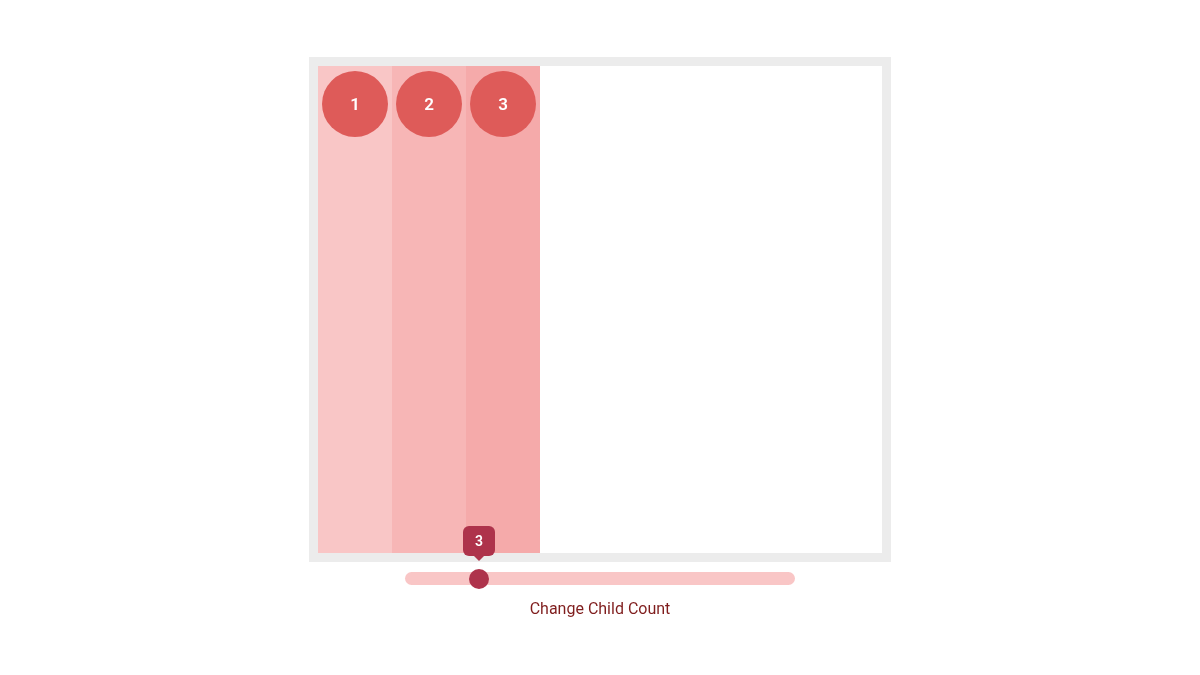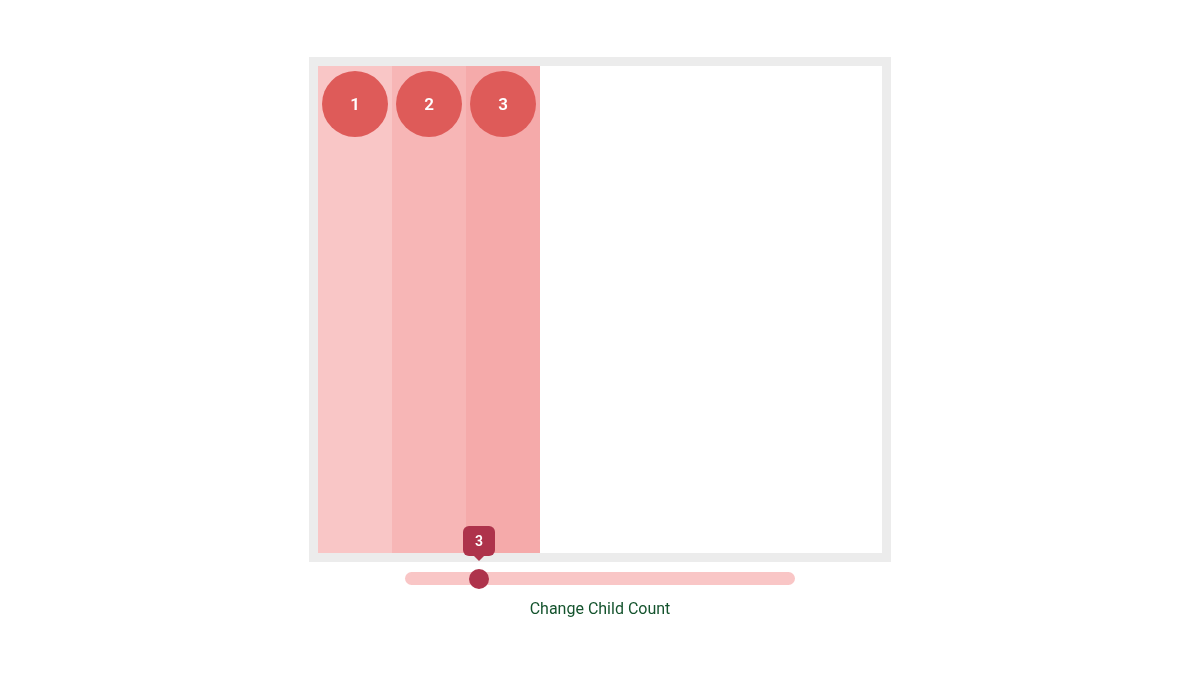--- a/index.html
+++ b/index.html
@@ -105,21 +105,21 @@
       transform: translate(-50%, -50%);
     }
     .badge-pos {
       position: absolute;
       top: -46px;
       transform: translateX(-50%);
     }
     .slider-label {
       margin-top: 14px;
       font-size: 16px;
-      color: #14532d;
+      color: #7f1d1d;
     }
   </style>
 </head>
 <body>
 
 <div class="container">
   <div class="column column-1">
     <div class="circle">1</div>
   </div>
   <div class="column column-2">

